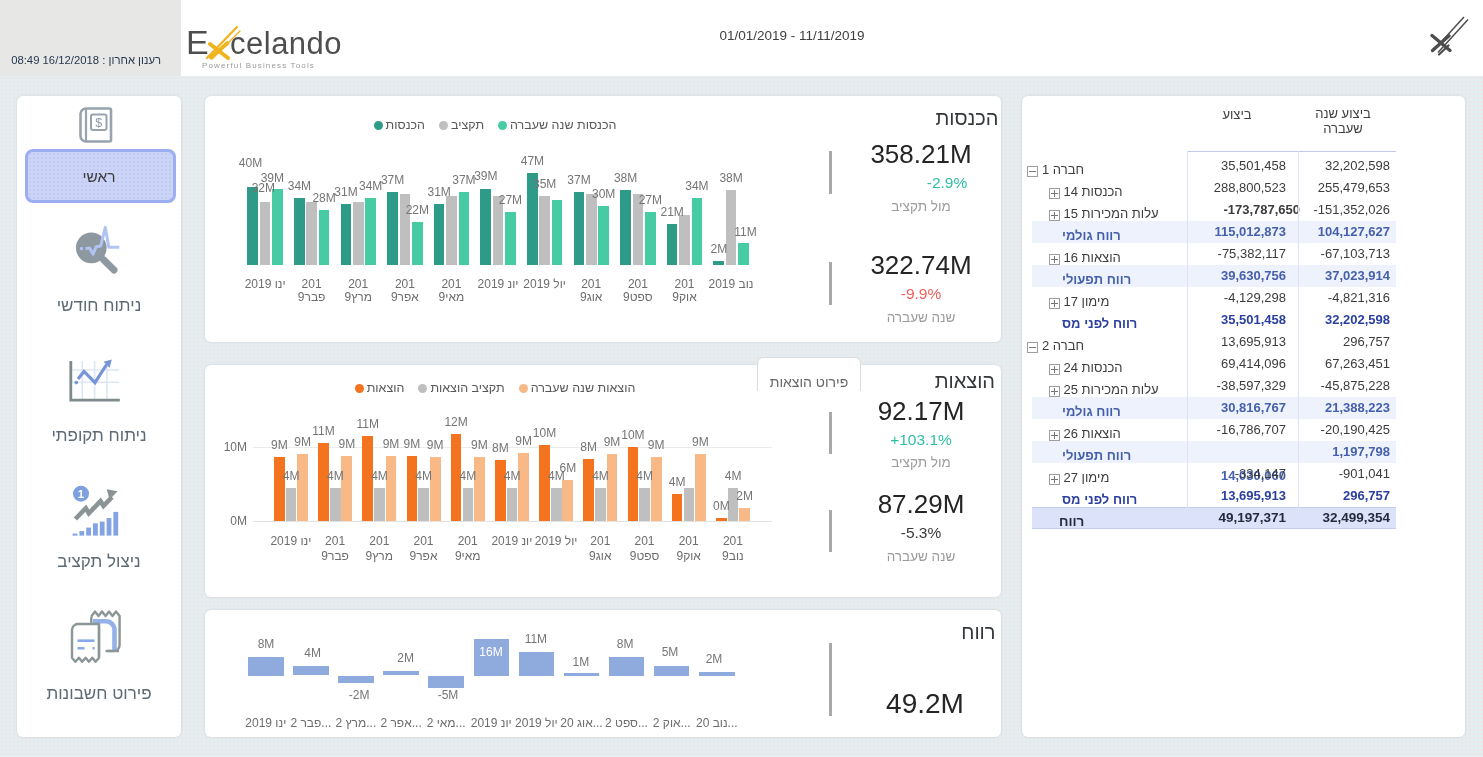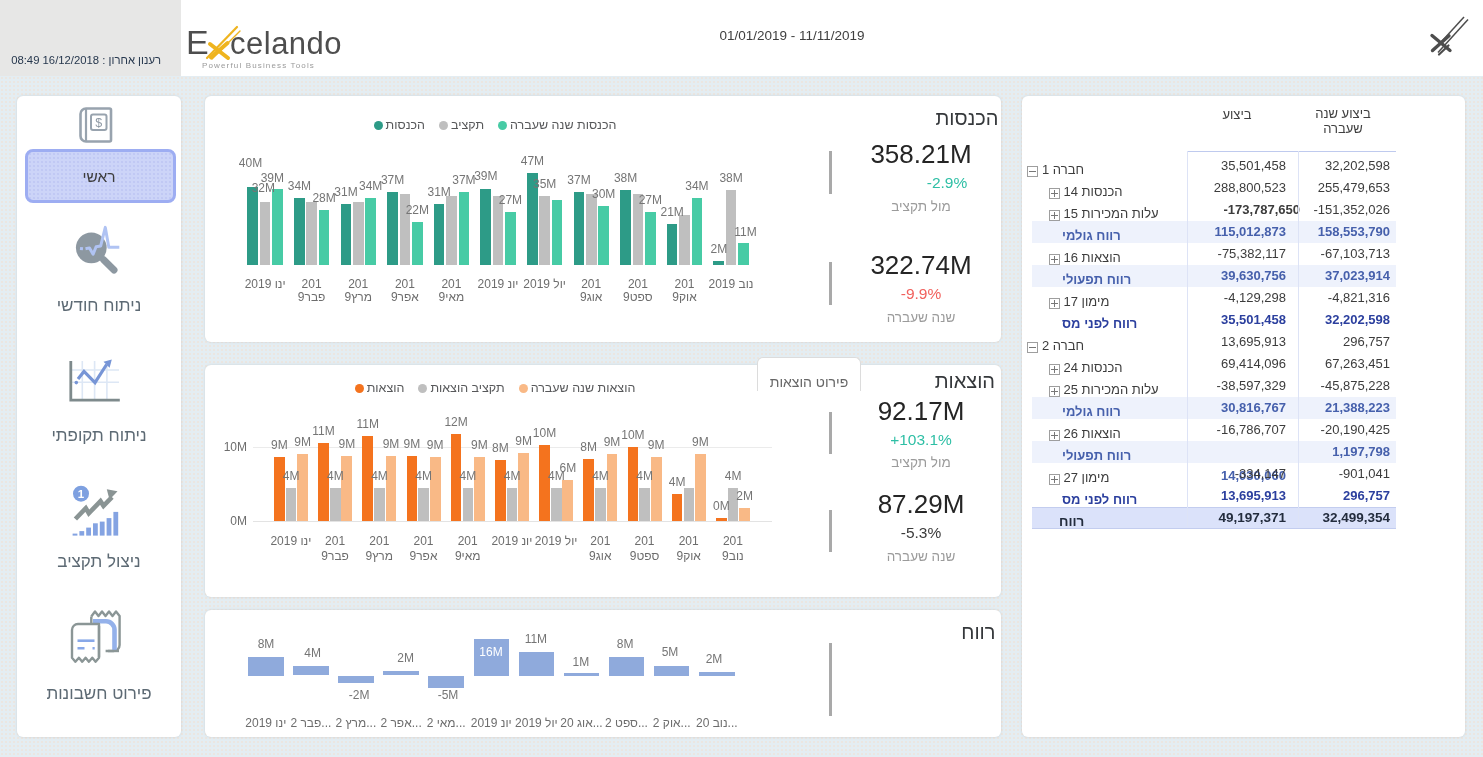--- a/index.html
+++ b/index.html
@@ -352,20 +352,21 @@
 <div class="axl" style="left:315.9px;top:717.3px" dir="ltr"><span dir="ltr">2 </span><span dir="rtl">מרץ</span><span dir="ltr">...</span></div>
 <div class="axl" style="left:361.1px;top:717.3px" dir="ltr"><span dir="ltr">2 </span><span dir="rtl">אפר</span><span dir="ltr">...</span></div>
 <div class="axl" style="left:406.1px;top:717.3px" dir="ltr"><span dir="ltr">2 </span><span dir="rtl">מאי</span><span dir="ltr">...</span></div>
 <div class="axl" style="left:451.2px;top:717.3px" dir="ltr">2019 יונ</div>
 <div class="axl" style="left:496.4px;top:717.3px" dir="ltr">2019 יול</div>
 <div class="axl" style="left:541.5px;top:717.3px" dir="ltr"><span dir="ltr">20 </span><span dir="rtl">אוג</span><span dir="ltr">...</span></div>
 <div class="axl" style="left:586.5px;top:717.3px" dir="ltr"><span dir="ltr">2 </span><span dir="rtl">ספט</span><span dir="ltr">...</span></div>
 <div class="axl" style="left:631.7px;top:717.3px" dir="ltr"><span dir="ltr">2 </span><span dir="rtl">אוק</span><span dir="ltr">...</span></div>
 <div class="axl" style="left:676.8px;top:717.3px" dir="ltr"><span dir="ltr">20 </span><span dir="rtl">נוב</span><span dir="ltr">...</span></div>
 <div class="vsep" style="left:829px;top:643px;height:73px"></div>
+<div class="big" style="left:845px;top:688px;font-size:28px">49.2M</div>
 <div class="card" style="left:1022px;top:96px;width:443px;height:641px"></div>
 <div class="abs" style="left:1187px;top:107px;width:100px;text-align:center;font-size:13px;color:#404040">ביצוע</div>
 <div class="abs" dir="rtl" style="left:1303px;top:107px;width:80px;text-align:center;font-size:13px;color:#404040;line-height:14.5px">ביצוע שנה שעברה</div>
 <div class="abs" style="left:1187px;top:150.5px;width:209px;height:1px;background:#bfcaee"></div>
 <div class="abs" style="left:1187px;top:151px;width:1px;height:376px;background:#dde3f6;z-index:3"></div>
 <div class="abs" style="left:1298px;top:151px;width:1px;height:376px;background:#dde3f6;z-index:3"></div>
 <div class="rowlab" style="left:1027px;top:154.5px;color:#3c3c3c;font-weight:normal;">
       <span class="pm">
         <i style="width:7px;height:1px;left:1px;top:4px"></i>
       </span>
@@ -389,21 +390,21 @@
       </span>
       <span dir="rtl">עלות המכירות 15</span>
     </div>
 <div class="num" style="left:1200px;top:198.5px;width:100px;color:#3c3c3c;font-weight:bold;">-173,787,650</div>
 <div class="num" style="left:1290px;top:198.5px;width:100px;color:#3c3c3c;font-weight:normal;">-151,352,026</div>
 <div class="srow" style="top:220.5px;background:#eef2fc;"></div>
 <div class="rowlab" style="left:1062px;top:220.5px;color:#4660ac;font-weight:bold;">
       <span dir="rtl">רווח גולמי</span>
     </div>
 <div class="num" style="left:1186px;top:220.5px;width:100px;color:#4660ac;font-weight:bold;">115,012,873</div>
-<div class="num" style="left:1290px;top:220.5px;width:100px;color:#4660ac;font-weight:bold;">158,553,790</div>
+<div class="num" style="left:1290px;top:220.5px;width:100px;color:#4660ac;font-weight:bold;">104,127,627</div>
 <div class="rowlab" style="left:1048.5px;top:242.5px;color:#3c3c3c;font-weight:normal;">
       <span class="pm">
         <i style="width:7px;height:1px;left:1px;top:4px"></i>
         <i style="width:1px;height:7px;left:4px;top:1px"></i>
       </span>
       <span dir="rtl">הוצאות 16</span>
     </div>
 <div class="num" style="left:1186px;top:242.5px;width:100px;color:#3c3c3c;font-weight:normal;">-75,382,117</div>
 <div class="num" style="left:1290px;top:242.5px;width:100px;color:#3c3c3c;font-weight:normal;">-67,103,713</div>
 <div class="srow" style="top:264.5px;background:#eef2fc;"></div>

